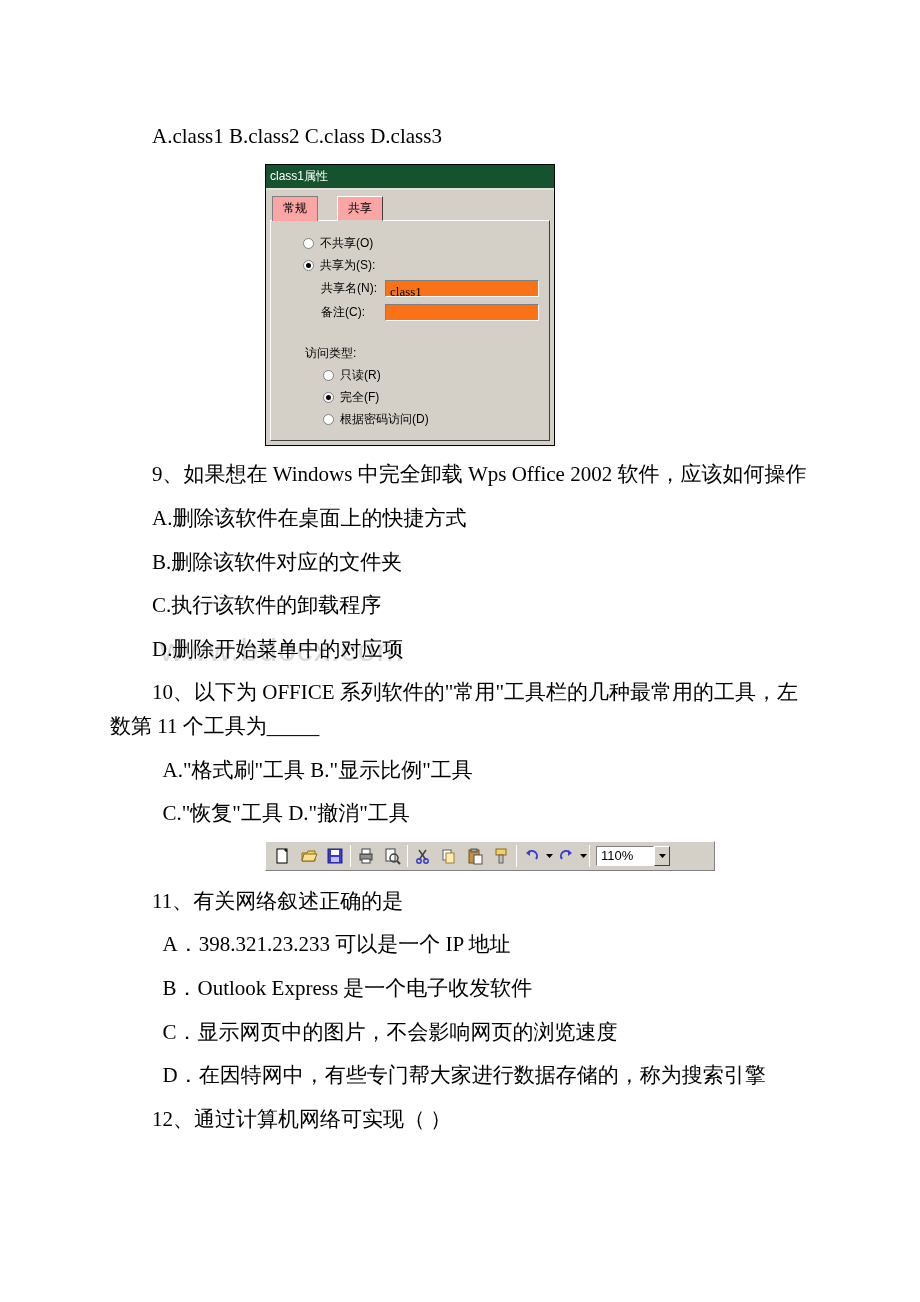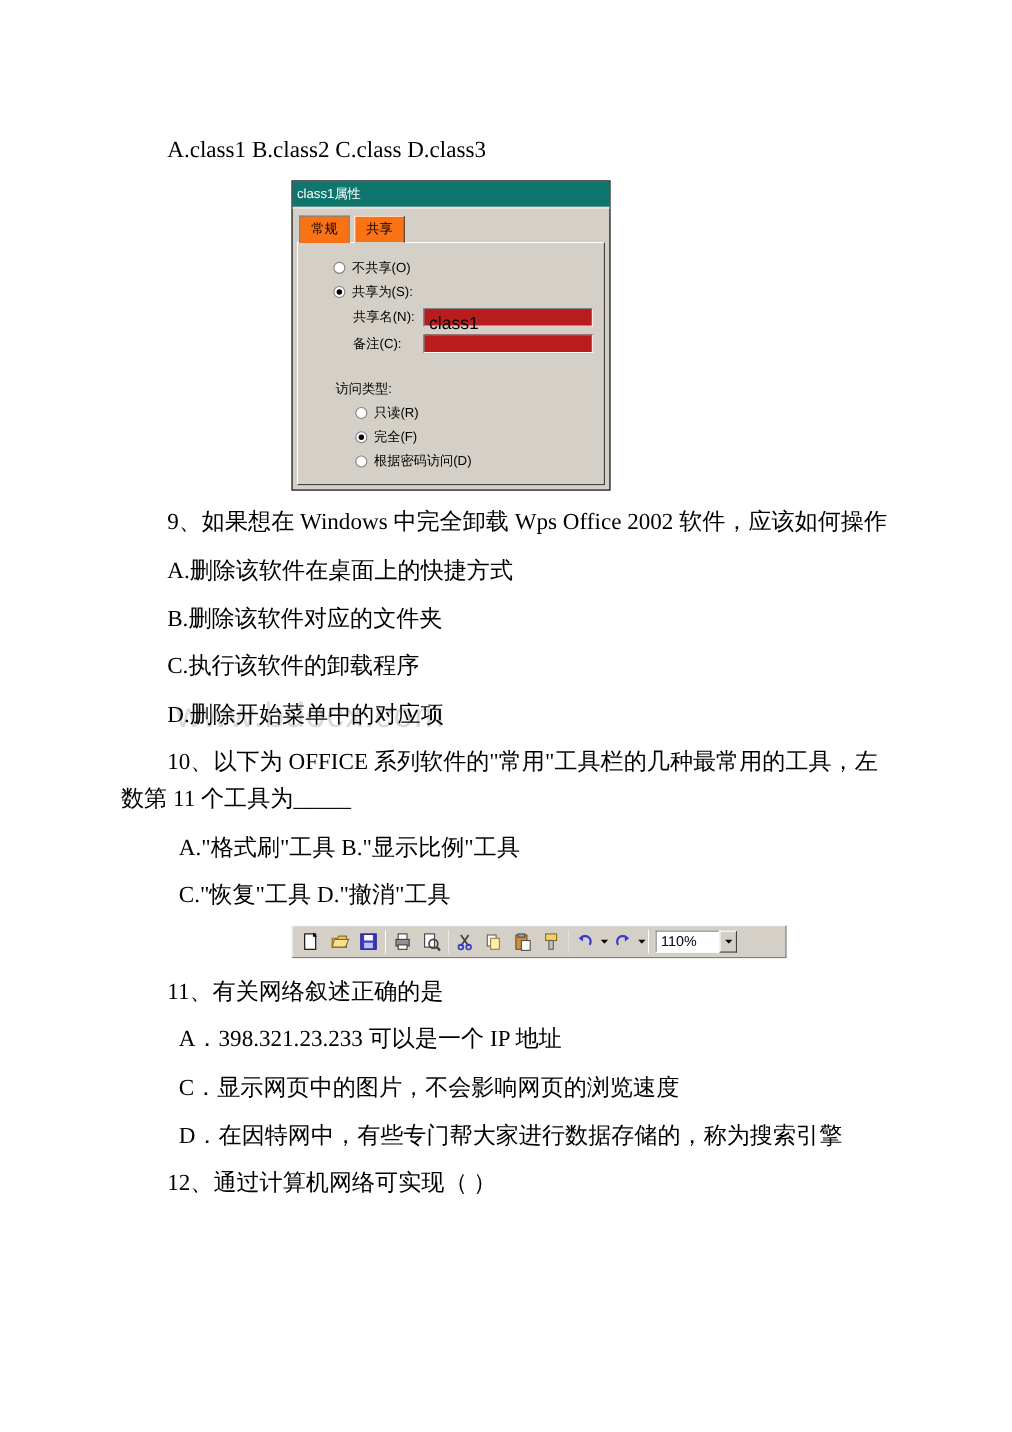--- a/index.html
+++ b/index.html
@@ -21,36 +21,36 @@
   .dialog {
     width: 290px;
     margin: 8px 0 12px 155px;
     font-family: "SimSun", sans-serif;
     font-size: 12px;
     background: #d4d0c8;
     color: #000;
     border: 1px solid #000;
   }
   .dialog-title {
-    background: #0f766e;
+    background: #14532d;
     color: #fff;
     padding: 2px 4px;
     font-size: 12px;
   }
   .dialog-body {
     padding: 6px 4px 4px 4px;
     border-top: 2px solid #e4e0dc;
   }
   .tabs { display: flex; margin: 0 0 -1px 2px; }
   .tab {
     padding: 2px 10px;
-    background: #f97316;
+    background: #fca5a5;
     border: 1px solid #808080;
     border-bottom: none;
-    margin-right: 4px;
+    margin-right: 19px;
     font-size: 12px;
     position: relative;
     font-family: Liberation Serif, serif;
   }
   .tab.active {
     border: 1px solid #fff;
     border-right-color: #404040;
     border-bottom-color: #d4d0c8;
     z-index: 2;
   }
@@ -86,29 +86,29 @@
     display: block;
   }
   .field-row {
     display: flex;
     align-items: center;
     margin: 4px 0 4px 18px;
   }
   .field-label { width: 64px; }
   .text-input {
     flex: 1;
-    background: #b91c1c;
+    background: #f97316;
     border-top: 1px solid #808080;
     border-left: 1px solid #808080;
     border-right: 1px solid #fff;
     border-bottom: 1px solid #fff;
     padding: 1px 4px;
     height: 17px;
-    font-size: 16px;
-    font-family: Liberation Sans, sans-serif;
+    font-size: 13px;
+    font-family: Liberation Serif, serif;
   }
   .sub-label { margin: 22px 0 3px 2px; }
   .access-group { margin-left: 20px; }
 
   
   .watermark-area { position: relative; }
   .watermark {
     position: absolute;
     left: 50px;
     top: -8px;
@@ -337,18 +337,19 @@
     <div class="zoom-box">110%</div>
     <div class="zoom-btn">
       <svg width="7" height="4">
           <polygon points="0,0 7,0 3.5,4" fill="#000"></polygon>
         </svg>
     </div>
   </div>
 
   <p class="indent">11、有关网络叙述正确的是</p>
   <p class="opt-indent">A．398.321.23.233 可以是一个 IP 地址</p>
+  <p class="opt-indent">B．Outlook Express 是一个电子收发软件</p>
   <p class="opt-indent">C．显示网页中的图片，不会影响网页的浏览速度</p>
   <p class="opt-indent">D．在因特网中，有些专门帮大家进行数据存储的，称为搜索引擎</p>
 
   <p class="indent">12、通过计算机网络可实现（   ）</p>
 
 </div>
 
 </body></html>

